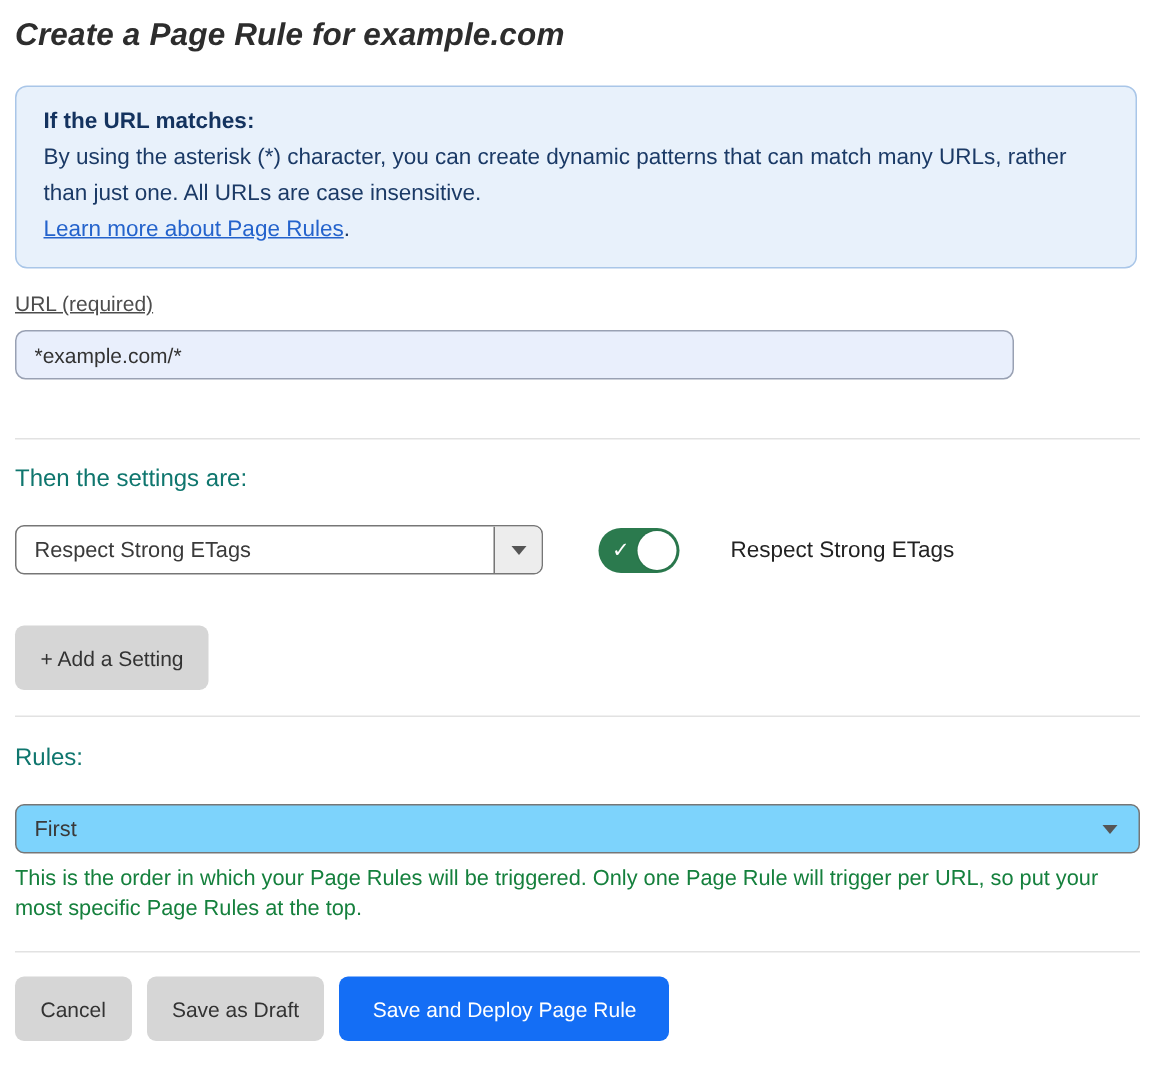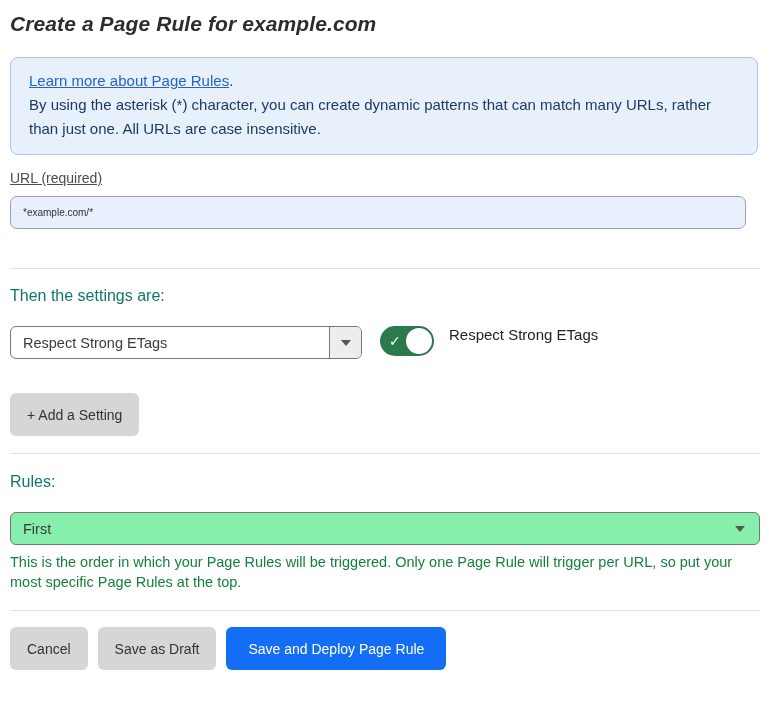--- a/index.html
+++ b/index.html
@@ -33,44 +33,44 @@
     color: #2463cc; text-decoration: underline; cursor: pointer;
   }
 
   .field-label {
     font-size: 14px; color: #4d4d4d; display: block;
     margin-bottom: 10px;
     text-decoration: underline;
   }
 
   .url-input {
-    width: 736px; height: 33px;
+    width: 666px; height: 33px;
     background: #e9effc;
     border: 1px solid #99a1b3;
     border-radius: 7px;
     padding: 0 12px;
-    font-size: 10px; color: #333333;
+    font-size: 14px; color: #333333;
     font-family: "Liberation Sans", "DejaVu Sans", sans-serif;
     outline: none;
   }
 
   .divider {
     border: none; border-top: 1px solid #e2e2e2;
     width: 750px; margin: 0;
   }
   .divider.d1 { margin-top: 39px; margin-bottom: 18px; }
   .divider.d2 { margin-top: 17px; margin-bottom: 19px; }
   .divider.d3 { margin-top: 18px; margin-bottom: 16px; }
 
   h2.section-heading {
     font-size: 16px; font-weight: 400; color: #0f766e;
     margin: 0 0 21px 0;
   }
 
-  .setting-row { display: flex; align-items: flex-start; margin-bottom: 34px; }
+  .setting-row { display: flex; align-items: center; margin-bottom: 34px; gap: 19px; }
 
   .dropdown {
     width: 352px; height: 33px;
     border: 1px solid #767676;
     border-radius: 6px;
     display: flex; align-items: stretch;
     background: #ffffff;
     overflow: hidden;
     cursor: pointer;
   }
@@ -120,21 +120,21 @@
     cursor: pointer; padding: 0 17px;
   }
   .btn-gray { background: #d6d6d6; color: #333333; }
   .btn-blue { background: #146ef5; color: #ffffff; padding: 0 22px; }
   .add-setting-btn { margin-bottom: 0; }
 
   .select-box {
     width: 750px; height: 33px;
     border: 1px solid #767676;
     border-radius: 6px;
-    background: #86efac;
+    background: #7dd3fc;
     display: flex; align-items: center;
     padding: 0 14px 0 12px;
     cursor: pointer;
     justify-content: space-between;
   }
   .select-box .select-value { font-size: 14.5px; color: #3a3a3a; }
 
   .help-text {
     width: 750px;
     font-size: 14.5px; line-height: 20px; color: #15803d;
@@ -145,22 +145,23 @@
 </style>
 </head>
 <body>
 
 <div class="page">
   <div class="content">
 
     <h1 class="page-title">Create a Page Rule for example.com</h1>
 
     <div class="info-box">
+      <div class="info-heading">If the URL matches:</div>
+      <div>By using the asterisk (*) character, you can create dynamic patterns that can match many URLs, rather than just one. All URLs are case insensitive.</div>
       <div><a class="info-link">Learn more about Page Rules</a><span>.</span></div>
-      <div>By using the asterisk (*) character, you can create dynamic patterns that can match many URLs, rather than just one. All URLs are case insensitive.</div>
     </div>
 
     <label class="field-label">URL (required)</label>
     <input class="url-input" type="text" value="*example.com/*" style="">
 
     <hr class="divider d1">
 
     <h2 class="section-heading">Then the settings are:</h2>
 
 

